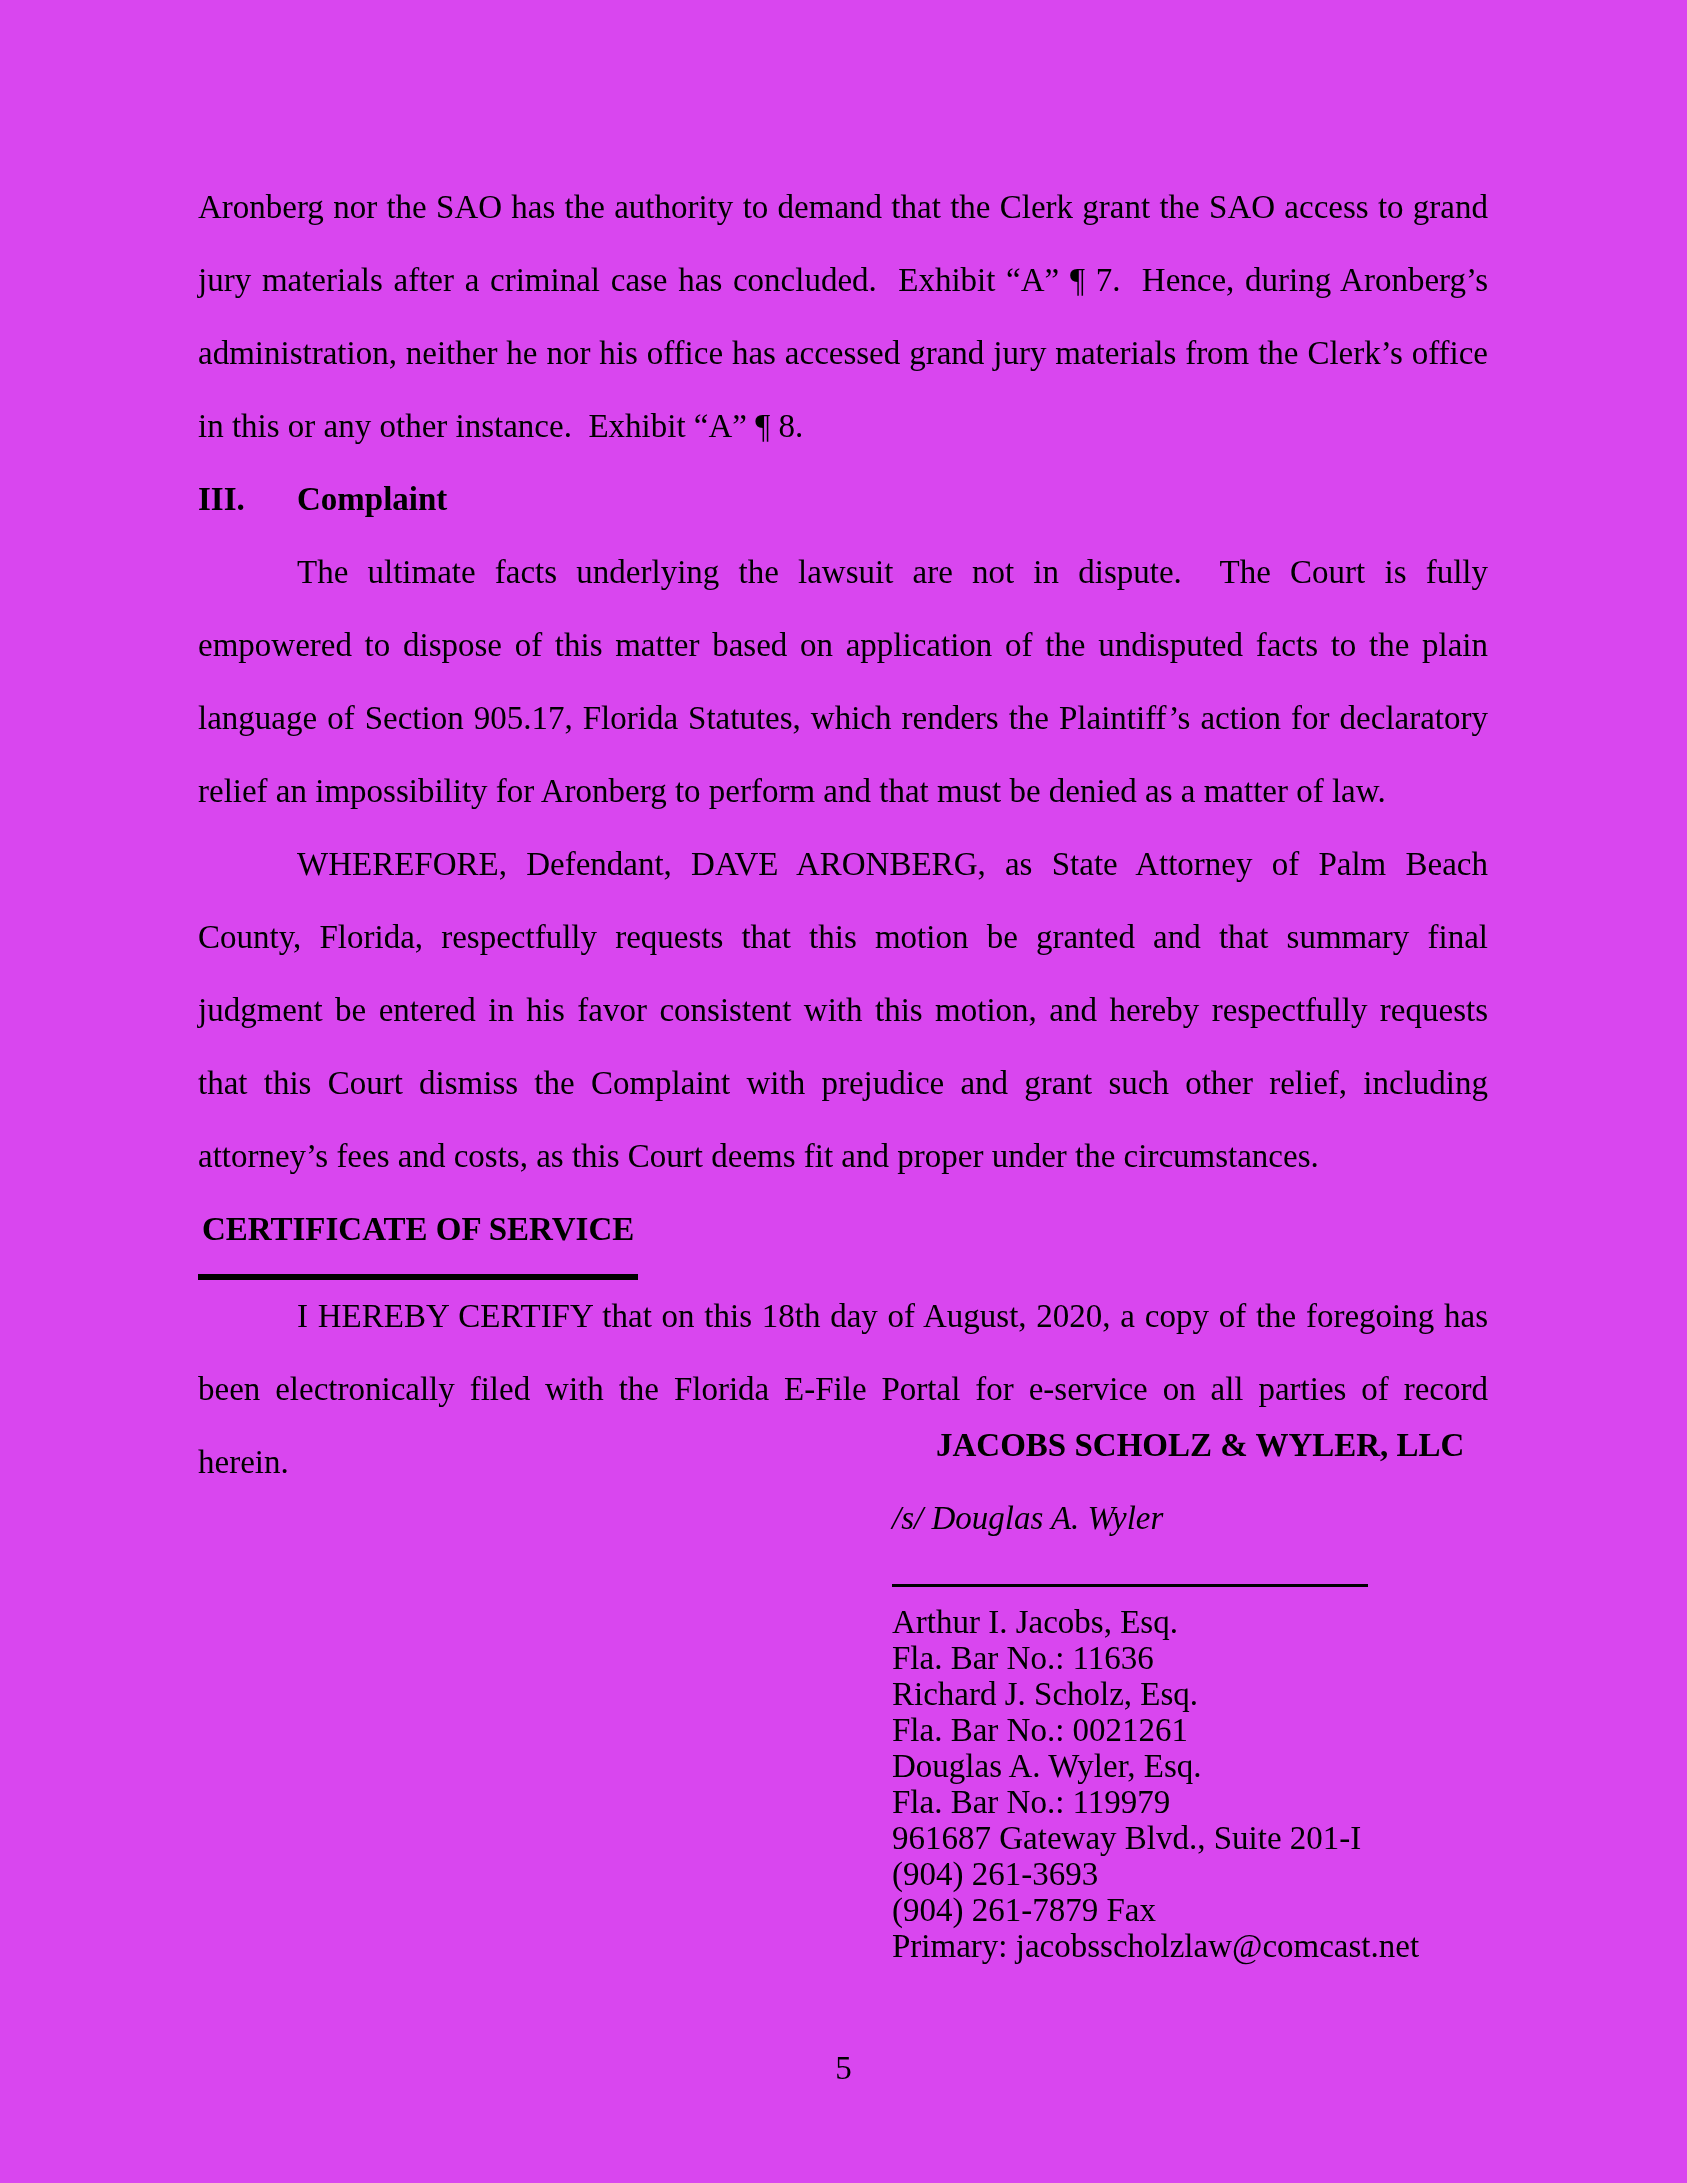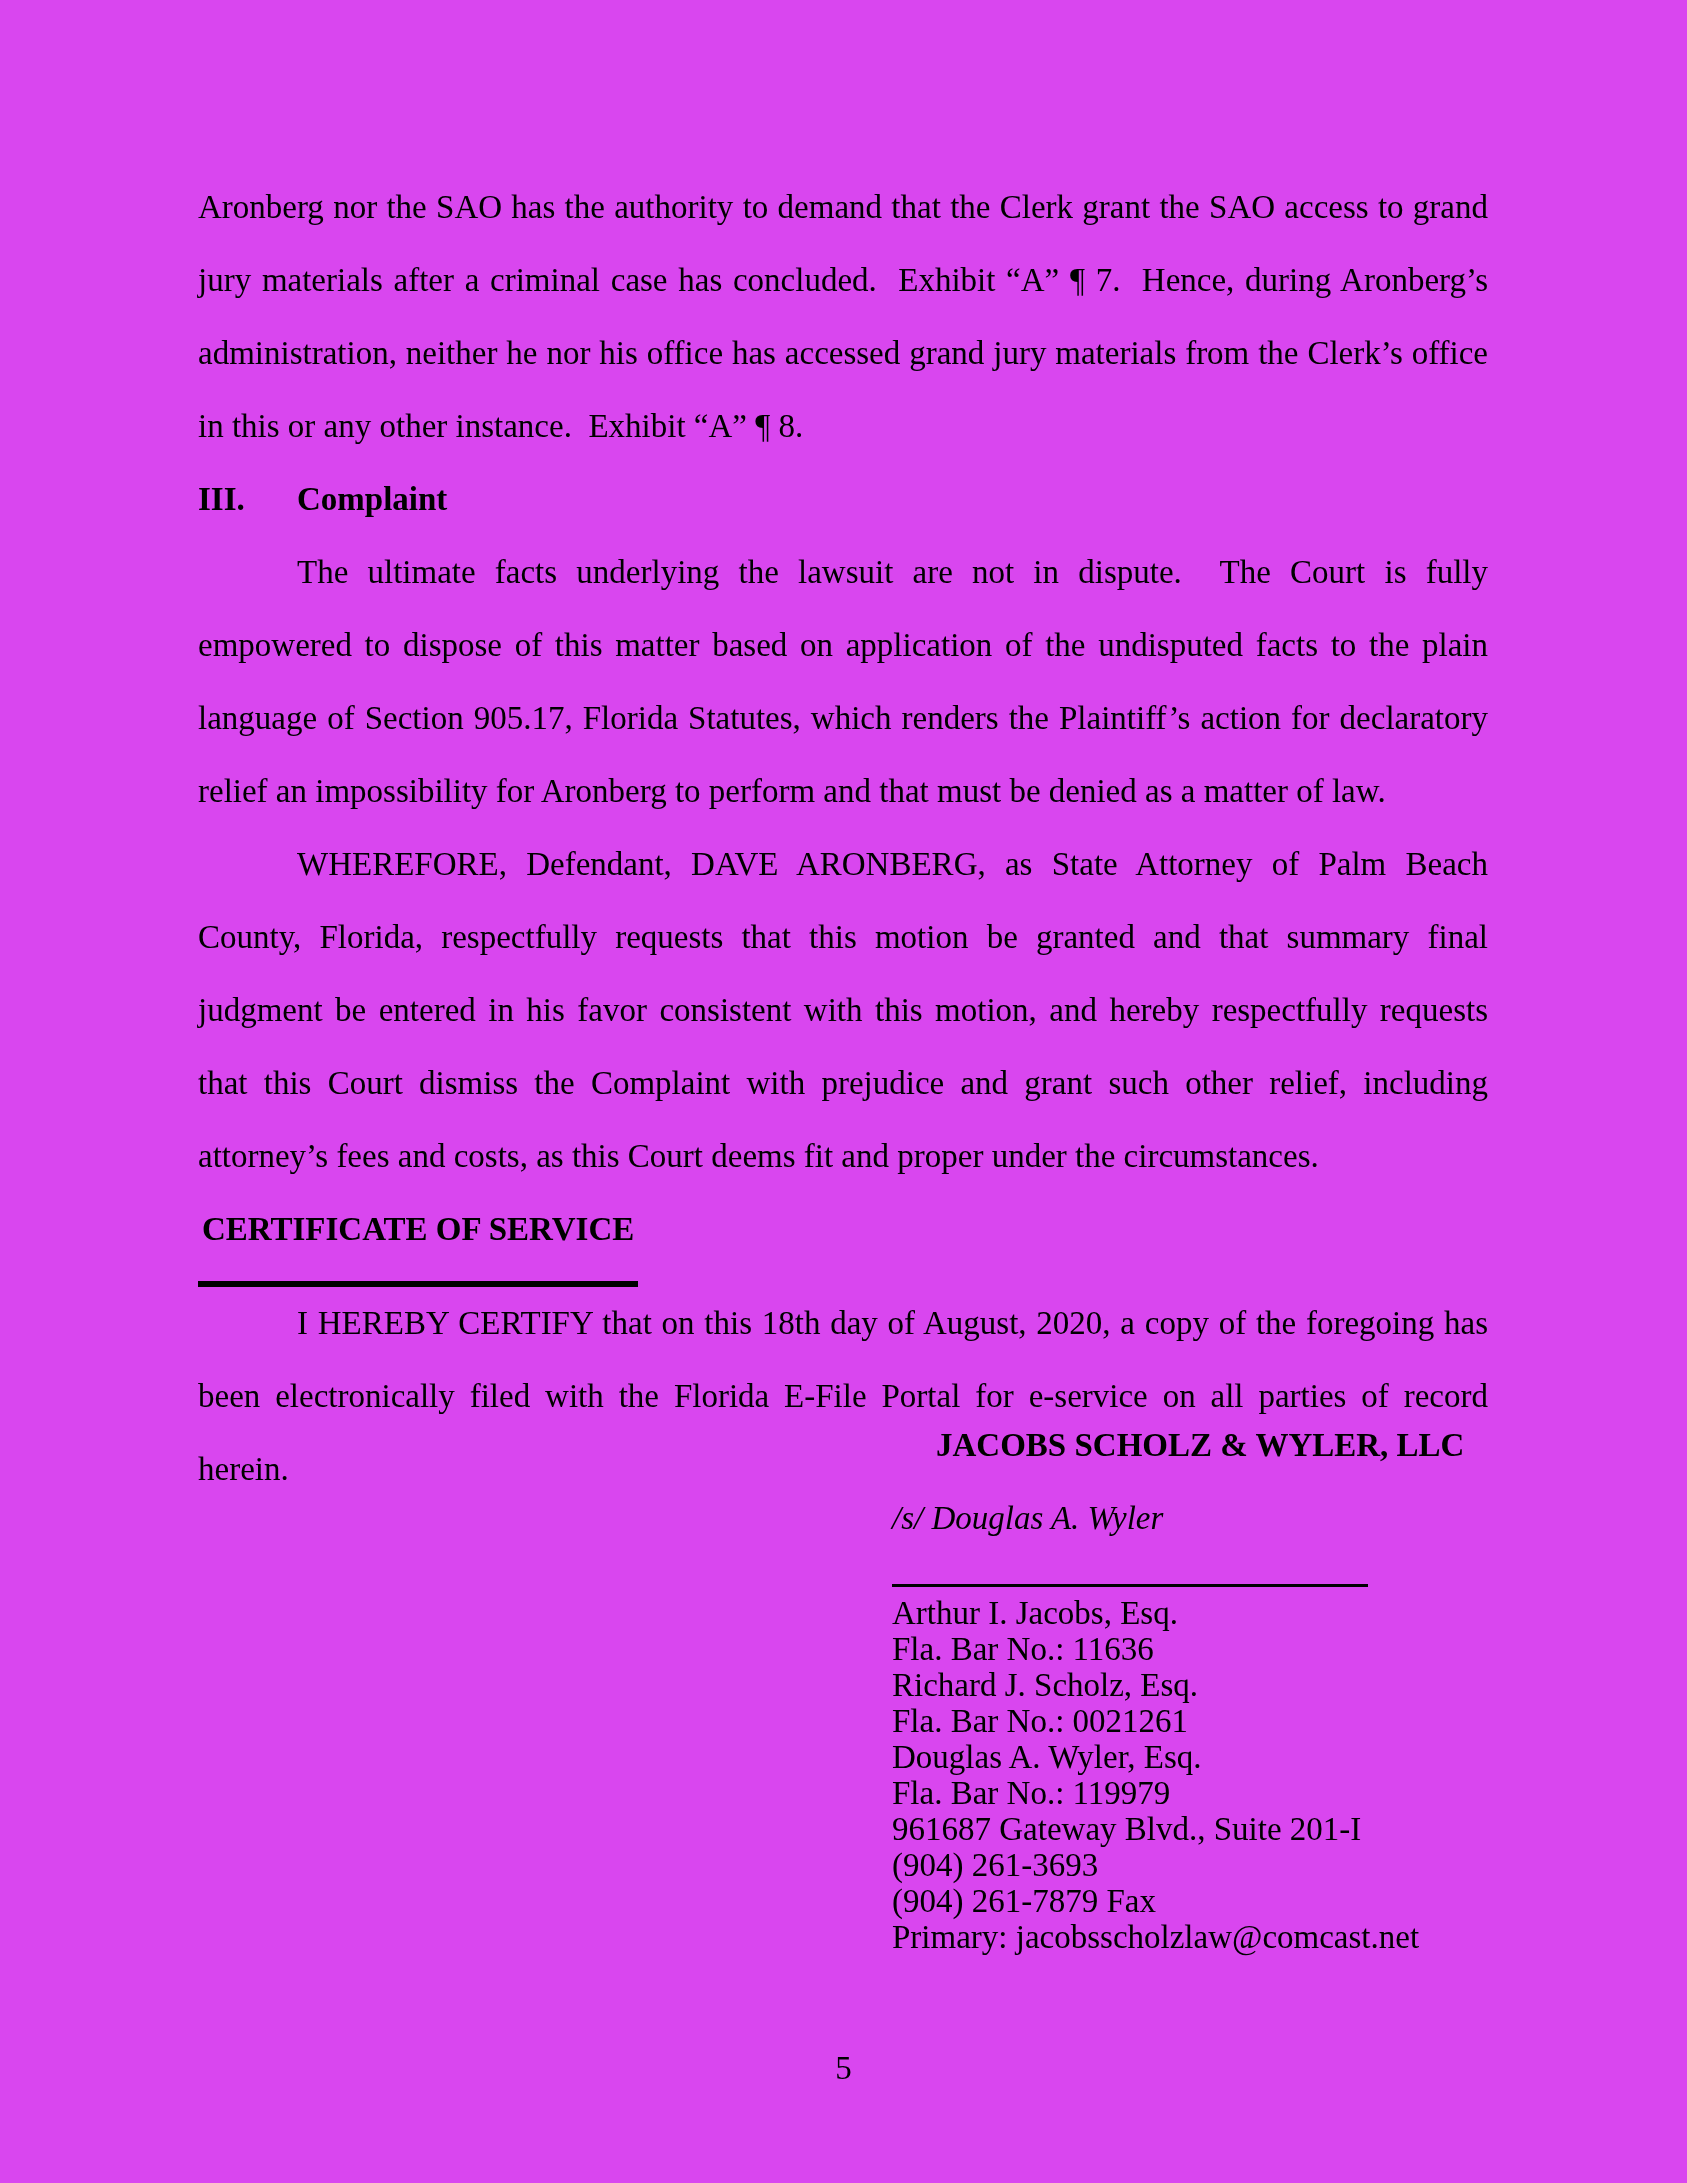--- a/index.html
+++ b/index.html
@@ -45,21 +45,21 @@
   }
   .cert-heading {
     margin: 0;
     text-align: center;
     line-height: 73px;
   }
   .cert-heading .cert-heading-text {
     font-weight: bold;
     display: inline-block;
     border-bottom: 6.6px solid #000000;
-    padding: 0 4px 15px 4px;
+    padding: 0 4px 8px 4px;
   }
   .sig-block {
     position: absolute;
     left: 892px;
     top: 1409px;
     width: 662px;
     font-size: 33px;
   }
   .firm-name {
     font-weight: bold;
@@ -72,21 +72,21 @@
     line-height: 73px;
     white-space: pre;
   }
   .sig-rule {
     width: 476px;
     height: 0;
     border-top: 3.3px solid #000000;
     margin-top: 29px;
   }
   .address {
-    margin-top: 8px;
+    margin-top: 17px;
     line-height: 36px;
   }
   .address div {
     white-space: pre;
   }
   .page-number {
     position: absolute;
     top: 2050px;
     left: 0;
     width: 100%;

